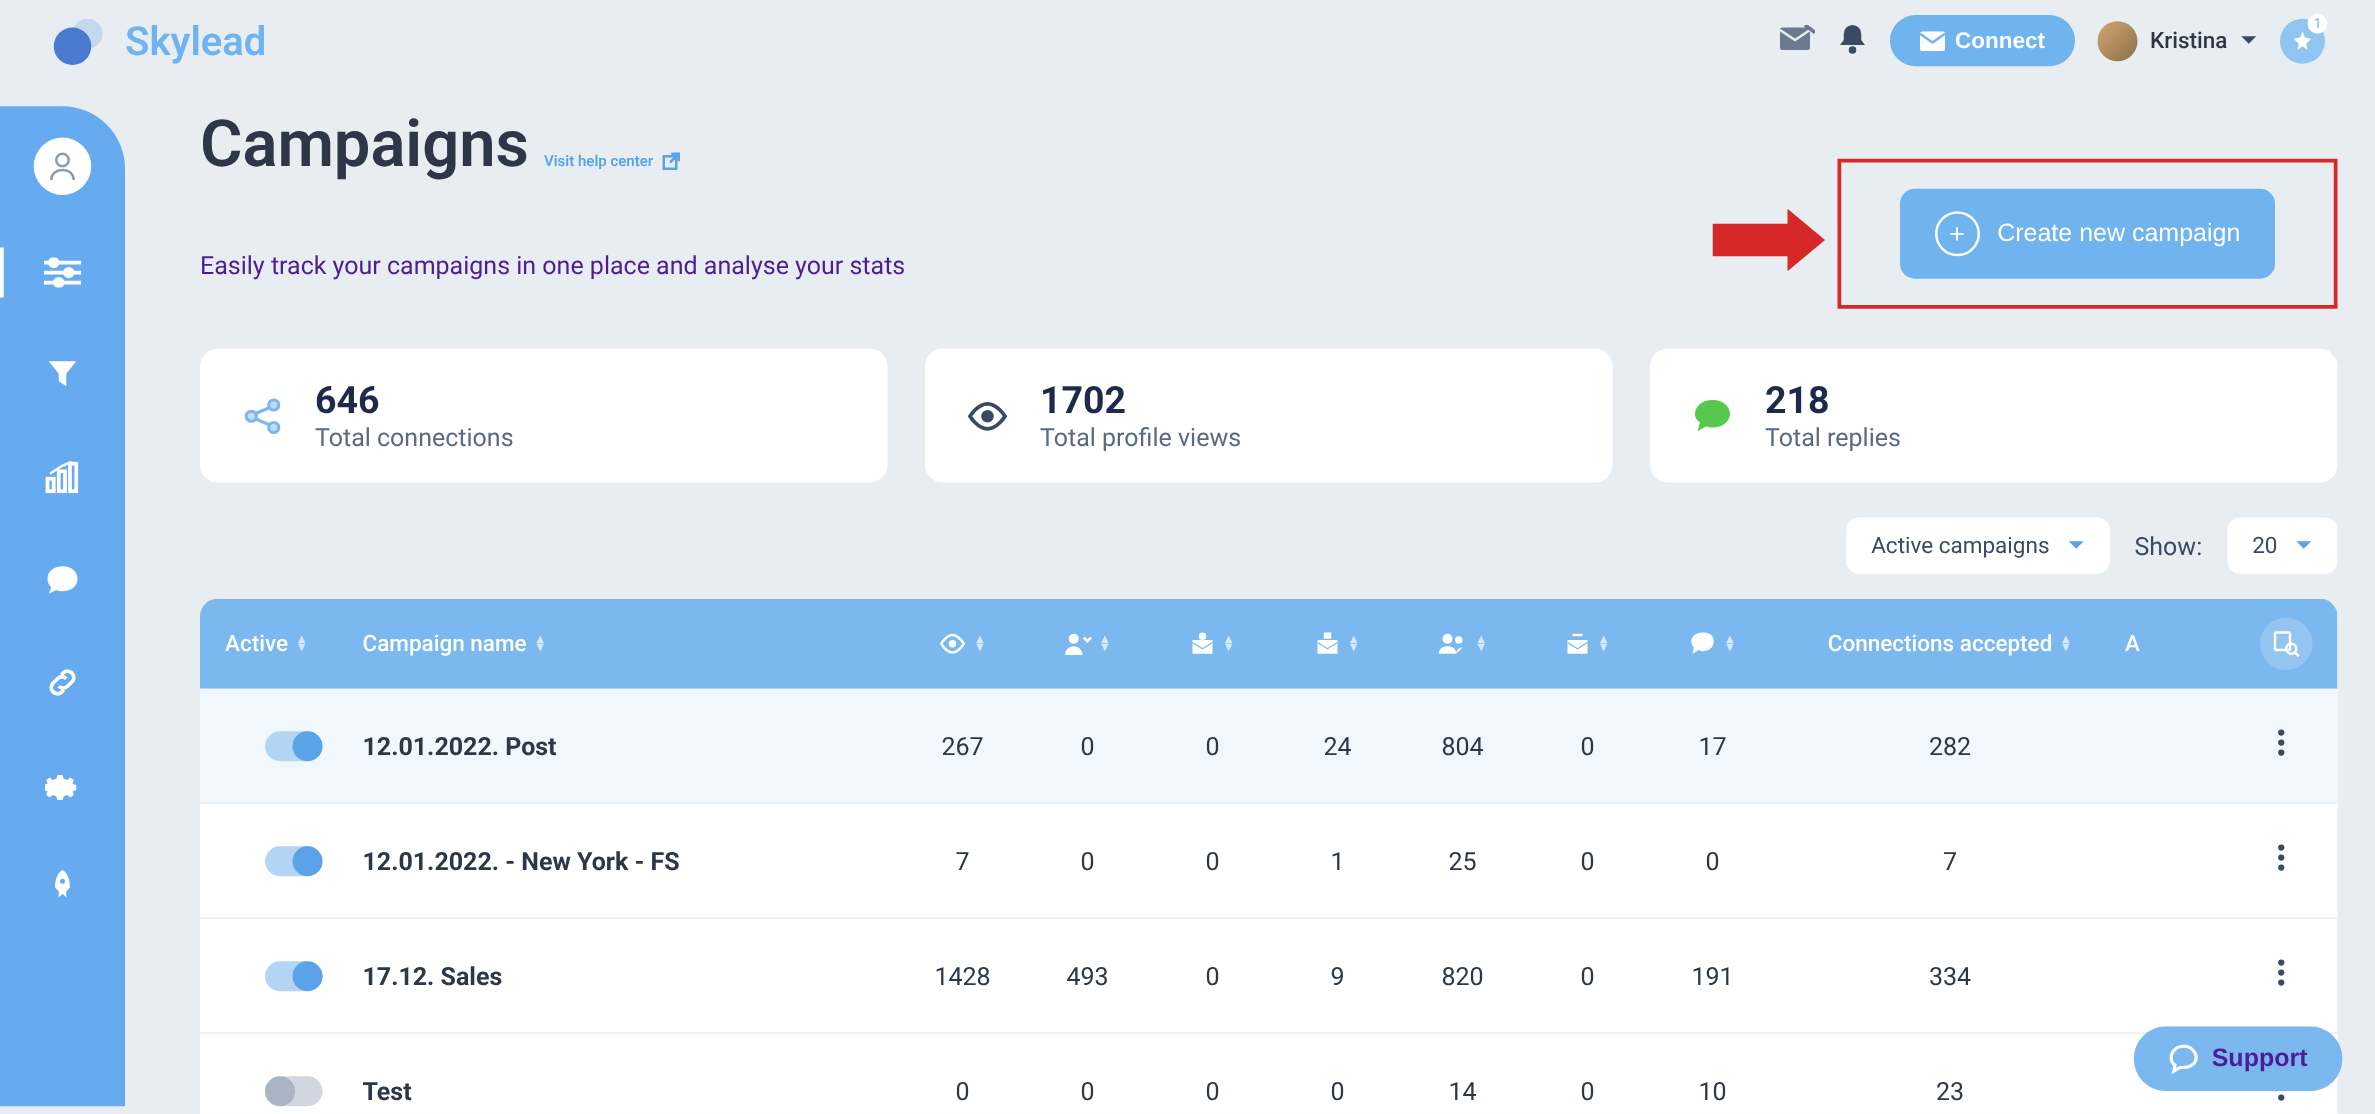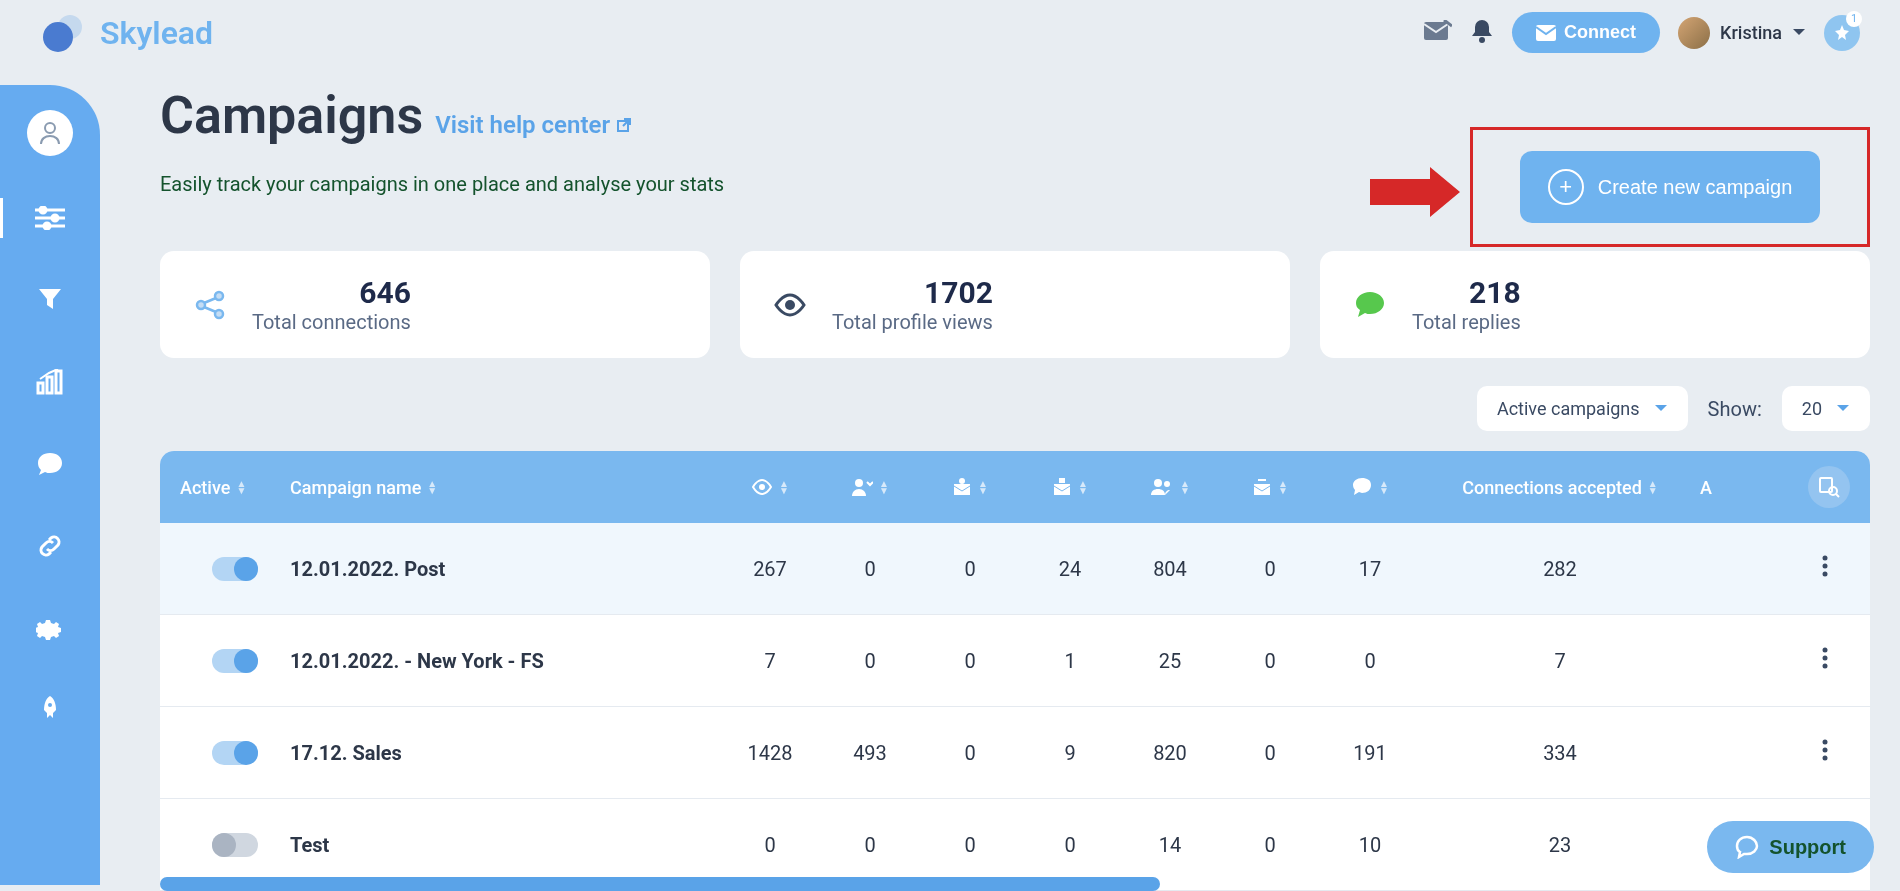--- a/index.html
+++ b/index.html
@@ -23,31 +23,31 @@
 .sidebar { position: absolute; left: 0; top: 85px; width: 100px; height: 800px; background: #66abf0; border-top-right-radius: 50px; }
 .sidebar-inner { display: flex; flex-direction: column; align-items: center; padding-top: 25px; gap: 42px; }
 .sb-item { width: 40px; height: 40px; display: flex; align-items: center; justify-content: center; color: #fff; cursor: pointer; position: relative; }
 .sb-item.profile { background: #fff; border-radius: 50%; color: #8a9bb0; width:46px; height:46px; }
 .sb-item.active::before { content:""; position:absolute; left:-31px; top:0; bottom:0; width:4px; background:#fff; }
 
 
 .main { position: absolute; left: 160px; top: 85px; right: 30px; bottom: 0; }
 .page-title-row { display: flex; align-items: baseline; gap: 12px; }
 .page-title { font-size: 52px; font-weight: 600; color: #2d3748; }
-.help-link { font-size: 24px; font-weight: 600; color: #5aa3e8; display: inline-flex; align-items: center; gap: 6px; text-decoration: none; }
-.subtitle { font-size: 20px; color: #14532d; margin-top: 26px; }
+.help-link { font-size: 12px; font-weight: 600; color: #5aa3e8; display: inline-flex; align-items: center; gap: 6px; text-decoration: none; }
+.subtitle { font-size: 20px; color: #4c1d95; margin-top: 54px; }
 
 .create-box { position: absolute; top: 42px; right: 0; width: 400px; height: 120px; border: 3px solid #d62828; display: flex; align-items: center; justify-content: center; }
 .create-btn { background: #6fb3ef; color: #fff; border: none; border-radius: 12px; padding: 18px 28px; font-size: 20px; font-weight: 500; display: flex; align-items: center; gap: 14px; cursor: pointer; }
 .plus-circle { width: 36px; height: 36px; border: 2.5px solid #fff; border-radius: 50%; display: flex; align-items: center; justify-content: center; font-size: 22px; }
 .arrow-annot { position:absolute; top: 82px; right: 410px; }
 
 
 .stats-row { display: flex; gap: 30px; margin-top: 55px; }
-.stat-card { background: #fff; border-radius: 14px; padding: 24px 30px; flex: 1; display: flex; align-items: center; gap: 22px; text-align: right; }
+.stat-card { background: #fff; border-radius: 14px; padding: 24px 30px; flex: 1; display: flex; align-items: center; gap: 22px; }
 .stat-icon { width: 40px; height: 40px; display:flex; align-items:center; justify-content:center; }
 .stat-num { font-size: 30px; font-weight: 700; color: #1e2a4a; }
 .stat-label { font-size: 20px; color: #5a6a85; }
 
 
 .filter-row { display: flex; justify-content: flex-end; align-items: center; gap: 20px; margin-top: 28px; }
 .dropdown { background: #fff; border-radius: 10px; padding: 12px 20px; display: flex; align-items: center; gap: 14px; font-size: 18px; color: #3a4a63; cursor: pointer; }
 .show-label { font-size: 20px; color: #3a4a63; }
 
 
@@ -71,21 +71,21 @@
 .td.menu-col { margin-left: auto; width: 50px; text-align: center; cursor: pointer; color:#3a4a63; }
 
 .toggle { width: 46px; height: 24px; background: #b3d5f4; border-radius: 12px; position: relative; cursor: pointer; }
 .toggle::after { content:""; position:absolute; width:24px; height:24px; background:#5aa3e8; border-radius:50%; right:0; top:0; }
 .toggle.off { background:#d0d7e0; }
 .toggle.off::after { background:#aab4c2; left:0; right:auto; }
 
 .hscroll { position:absolute; bottom: 0; left: 0; width: 1000px; height: 14px; background: #5aa3e8; border-radius: 8px; }
 
 
-.support-btn { position: fixed; bottom: 18px; right: 26px; background: #7ab8ef; color: #14532d; border: none; border-radius: 30px; padding: 14px 28px; font-size: 20px; font-weight: 700; display: flex; align-items: center; gap: 10px; cursor: pointer; margin-top: 48px; }
+.support-btn { position: fixed; bottom: 18px; right: 26px; background: #7ab8ef; color: #4c1d95; border: none; border-radius: 30px; padding: 14px 28px; font-size: 20px; font-weight: 700; display: flex; align-items: center; gap: 10px; cursor: pointer; margin-top: 48px; }
 </style>
 </head>
 <body>
 
 <div class="top-header">
   <div class="logo-wrap">
     <div class="logo-icon">
       <svg width="50" height="40" viewBox="0 0 50 40">
           <circle cx="30" cy="14" r="12" fill="#c5d9ee"></circle>
           <circle cx="18" cy="24" r="15" fill="#4a7bd0"></circle>

